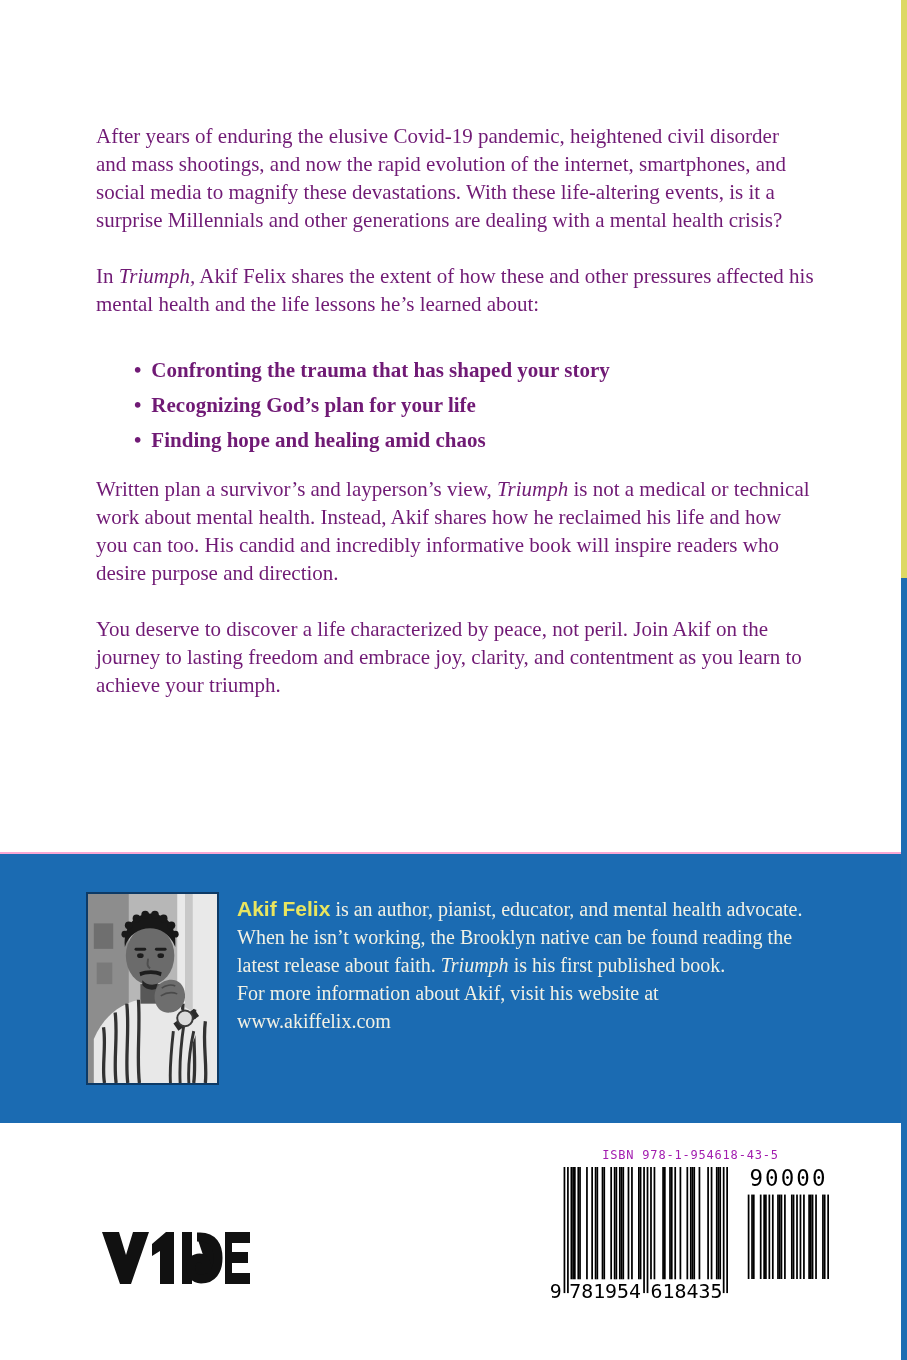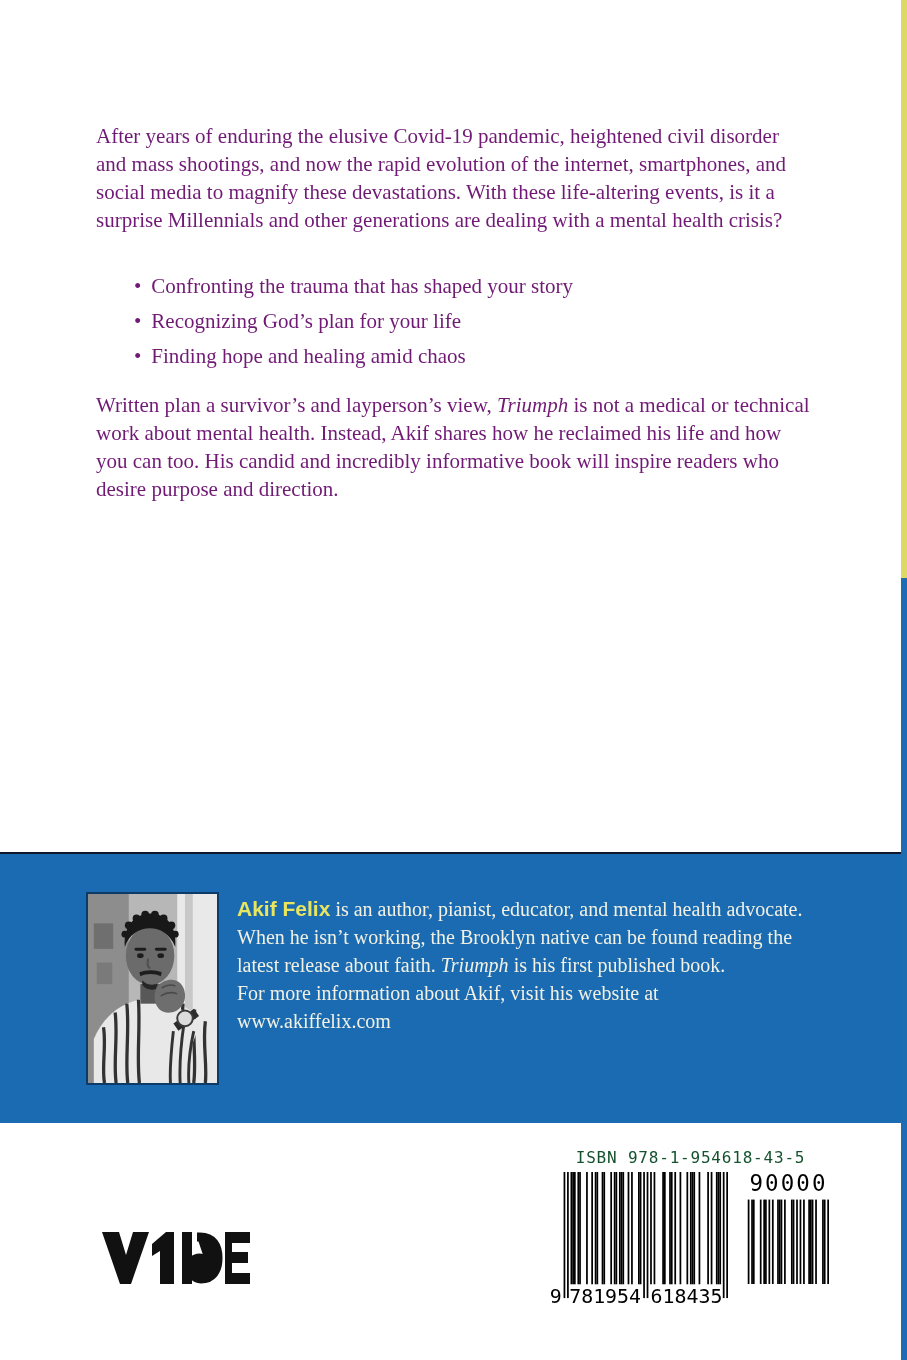--- a/index.html
+++ b/index.html
@@ -13,50 +13,50 @@
   .edge-strip { position:absolute; right:0; width:6px; }
   .edge-strip.yellow { top:0; height:578px; background:#ddd964; }
   .edge-strip.blue   { top:578px; height:782px; background:#1e6cb2; }
 
   
   .synopsis {
     position:absolute; left:96px; top:122px; width:718px;
     color:#701a75; font-size:21px; line-height:28px;
   }
   .synopsis p { margin:0 0 28px 0; }
-  .synopsis ul { list-style:none; margin:38px 0 21px 38px; padding:0; }
+  .synopsis ul { list-style:none; margin:38px 0 21px 38px; padding:0;font-weight:bold; }
   .synopsis li { margin:0 0 7px 0; line-height:28px; }
   .synopsis li::before { content:"\2022"; margin-right:10px; }
 
   
   .bio-band {
     position:absolute; left:0; top:852px; width:907px; height:271px;
-    background:#1b6bb2; border-top:2px solid #0f172a; box-sizing:border-box;
+    background:#1b6bb2; border-top:2px solid #f9a8d4; box-sizing:border-box;
   }
   .author-photo {
     position:absolute; left:86px; top:38px; width:133px; height:193px;
     border:2px solid #0d3a66; box-sizing:border-box; background:#c2c2c2;
   }
   .author-photo svg { display:block; width:100%; height:100%; }
   .bio-text {
     position:absolute; left:237px; top:41px; width:580px;
     color:#f2f1e4; font-size:20px; line-height:28px;
   }
   .bio-text p { margin:0; }
   .bio-text .more { }
   .author-name {
     font-family:"Liberation Sans", sans-serif; font-weight:bold;
     font-size:21px; color:#e9e55f;
   }
 
   
   .isbn-block { position:absolute; left:548px; top:1148px; width:285px; }
   .isbn-label {
-    font-family:"DejaVu Sans Mono", monospace; font-size:16px;
-    letter-spacing:0.8px; color:#14532d; text-align:center; white-space:nowrap;
+    font-family:"DejaVu Sans Mono", monospace; font-size:12px;
+    letter-spacing:0.8px; color:#a21caf; text-align:center; white-space:nowrap;
   }
   .barcode-row { display:flex; align-items:flex-end; margin-top:5px; }
   .ean13 { width:180px; height:133px; }
   .ean5  { width:83px; height:112px; margin-left:18px; margin-bottom:21px; }
   .barcode-row svg rect { fill:#000; }
   .barcode-row svg text {
     fill:#000; font-family:"DejaVu Sans Mono", monospace;
   }
 
   
@@ -64,26 +64,28 @@
   .publisher-logo svg { display:block; width:100%; height:100%; }
   .publisher-logo path, .publisher-logo rect.ink { fill:#111; }
 </style>
 </head>
 <body>
 
 <div>
 
   <main class="synopsis">
     <p>After years of enduring the elusive Covid-19 pandemic, heightened civil disorder and mass shootings, and now the rapid evolution of the internet, smartphones, and social media to magnify these devastations. With these life-altering events, is it a surprise Millennials and other generations are dealing with a mental health crisis?</p>
+    <p><span>In </span><i>Triumph,</i><span> Akif Felix shares the extent of how these and other pressures affected his mental health and the life lessons he’s learned about:</span></p>
     <ul>
       <li>Confronting the trauma that has shaped your story</li>
       <li>Recognizing God’s plan for your life</li>
       <li>Finding hope and healing amid chaos</li>
     </ul>
     <p><span>Written plan a survivor’s and layperson’s view, </span><i>Triumph</i><span> is not a medical or technical work about mental health. Instead, Akif shares how he reclaimed his life and how you can too. His candid and incredibly informative book will inspire readers who desire purpose and direction.</span></p>
+    <p>You deserve to discover a life characterized by peace, not peril. Join Akif on the journey to lasting freedom and embrace joy, clarity, and contentment as you learn to achieve your triumph.</p>
   </main>
 
   <section class="bio-band">
     <div class="author-photo">
       <svg viewBox="0 0 133 193" preserveAspectRatio="none" role="img">
 
         <rect x="0" y="0" width="133" height="193" fill="#b7b7b7"></rect>
         <rect x="0" y="0" width="42" height="193" fill="#8d8d8d"></rect>
         <rect x="6" y="30" width="20" height="26" fill="#6f6f6f"></rect>
         <rect x="9" y="70" width="16" height="22" fill="#7a7a7a"></rect>

